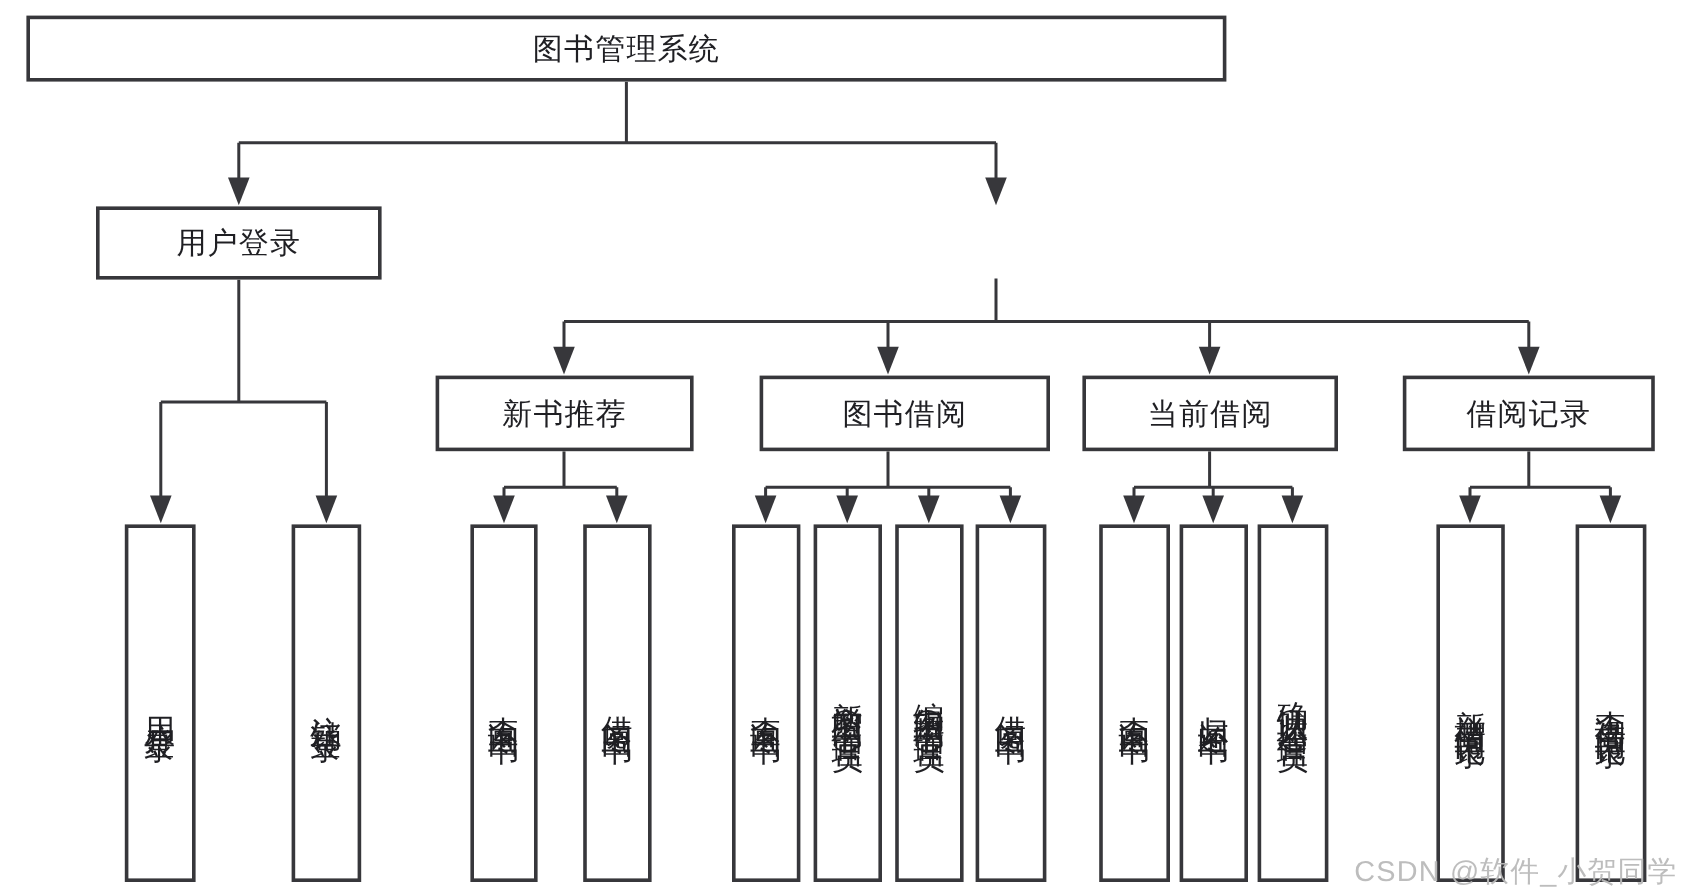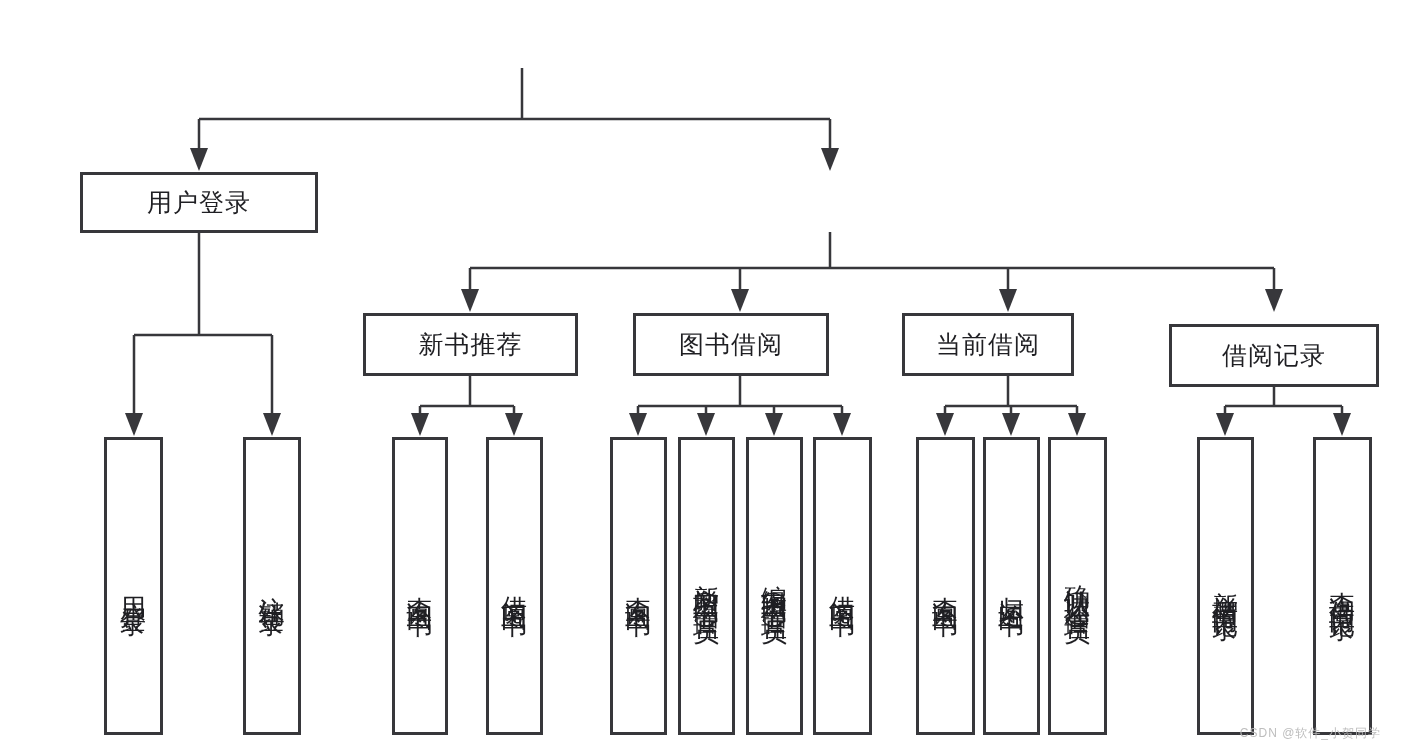--- a/index.html
+++ b/index.html
@@ -35,22 +35,22 @@
   .leaf .vtext{
     writing-mode:vertical-rl;
     text-orientation:mixed;
     font-size:26px;
     letter-spacing:5px;
     line-height:1;
     white-space:nowrap;
   }
   .watermark{
     position:absolute;
-    right:24px;bottom:5px;
-    font-size:12px;
+    right:7px;bottom:5px;
+    font-size:24px;
     color:rgba(185,185,185,0.95);
     letter-spacing:1px;
     z-index:5;
     white-space:nowrap;
   }
 </style>
 </head>
 <body>
 
 <div class="canvas">
@@ -81,35 +81,38 @@
       <polygon points="765,413 783,413 774,436"></polygon>
       <polygon points="833,413 851,413 842,436"></polygon>
       <polygon points="936,413 954,413 945,436"></polygon>
       <polygon points="1002,413 1020,413 1011,436"></polygon>
       <polygon points="1068,413 1086,413 1077,436"></polygon>
       <polygon points="1216,413 1234,413 1225,436"></polygon>
       <polygon points="1333,413 1351,413 1342,436"></polygon>
     </g>
   </svg>
 
+  <div class="node" style="left:22px;top:13px;width:1000px;height:55px;">
+    <span>图书管理系统</span>
+  </div>
 
   <div class="node" style="left:80px;top:172px;width:238px;height:61px;">
     <span>用户登录</span>
   </div>
 
   <div class="node" style="left:363px;top:313px;width:215px;height:63px;justify-content:center;">
     <span>新书推荐</span>
   </div>
-  <div class="node" style="left:633px;top:313px;width:196px;height:63px;">
+  <div class="node" style="left:633px;top:313px;width:242px;height:63px;">
     <span>图书借阅</span>
   </div>
-  <div class="node" style="left:902px;top:313px;width:172px;height:63px;">
+  <div class="node" style="left:902px;top:313px;width:213px;height:63px;">
     <span>当前借阅</span>
   </div>
-  <div class="node" style="left:1169px;top:313px;width:210px;height:63px;margin-top:11px;">
+  <div class="node" style="left:1169px;top:313px;width:210px;height:63px;">
     <span>借阅记录</span>
   </div>
 
   <div class="leaf" style="left:104px;top:437px;width:59px;height:298px;">
     <span class="vtext">用户登录</span>
   </div>
   <div class="leaf" style="left:243px;top:437px;width:58px;height:298px;">
     <span class="vtext">注销登录</span>
   </div>
 

